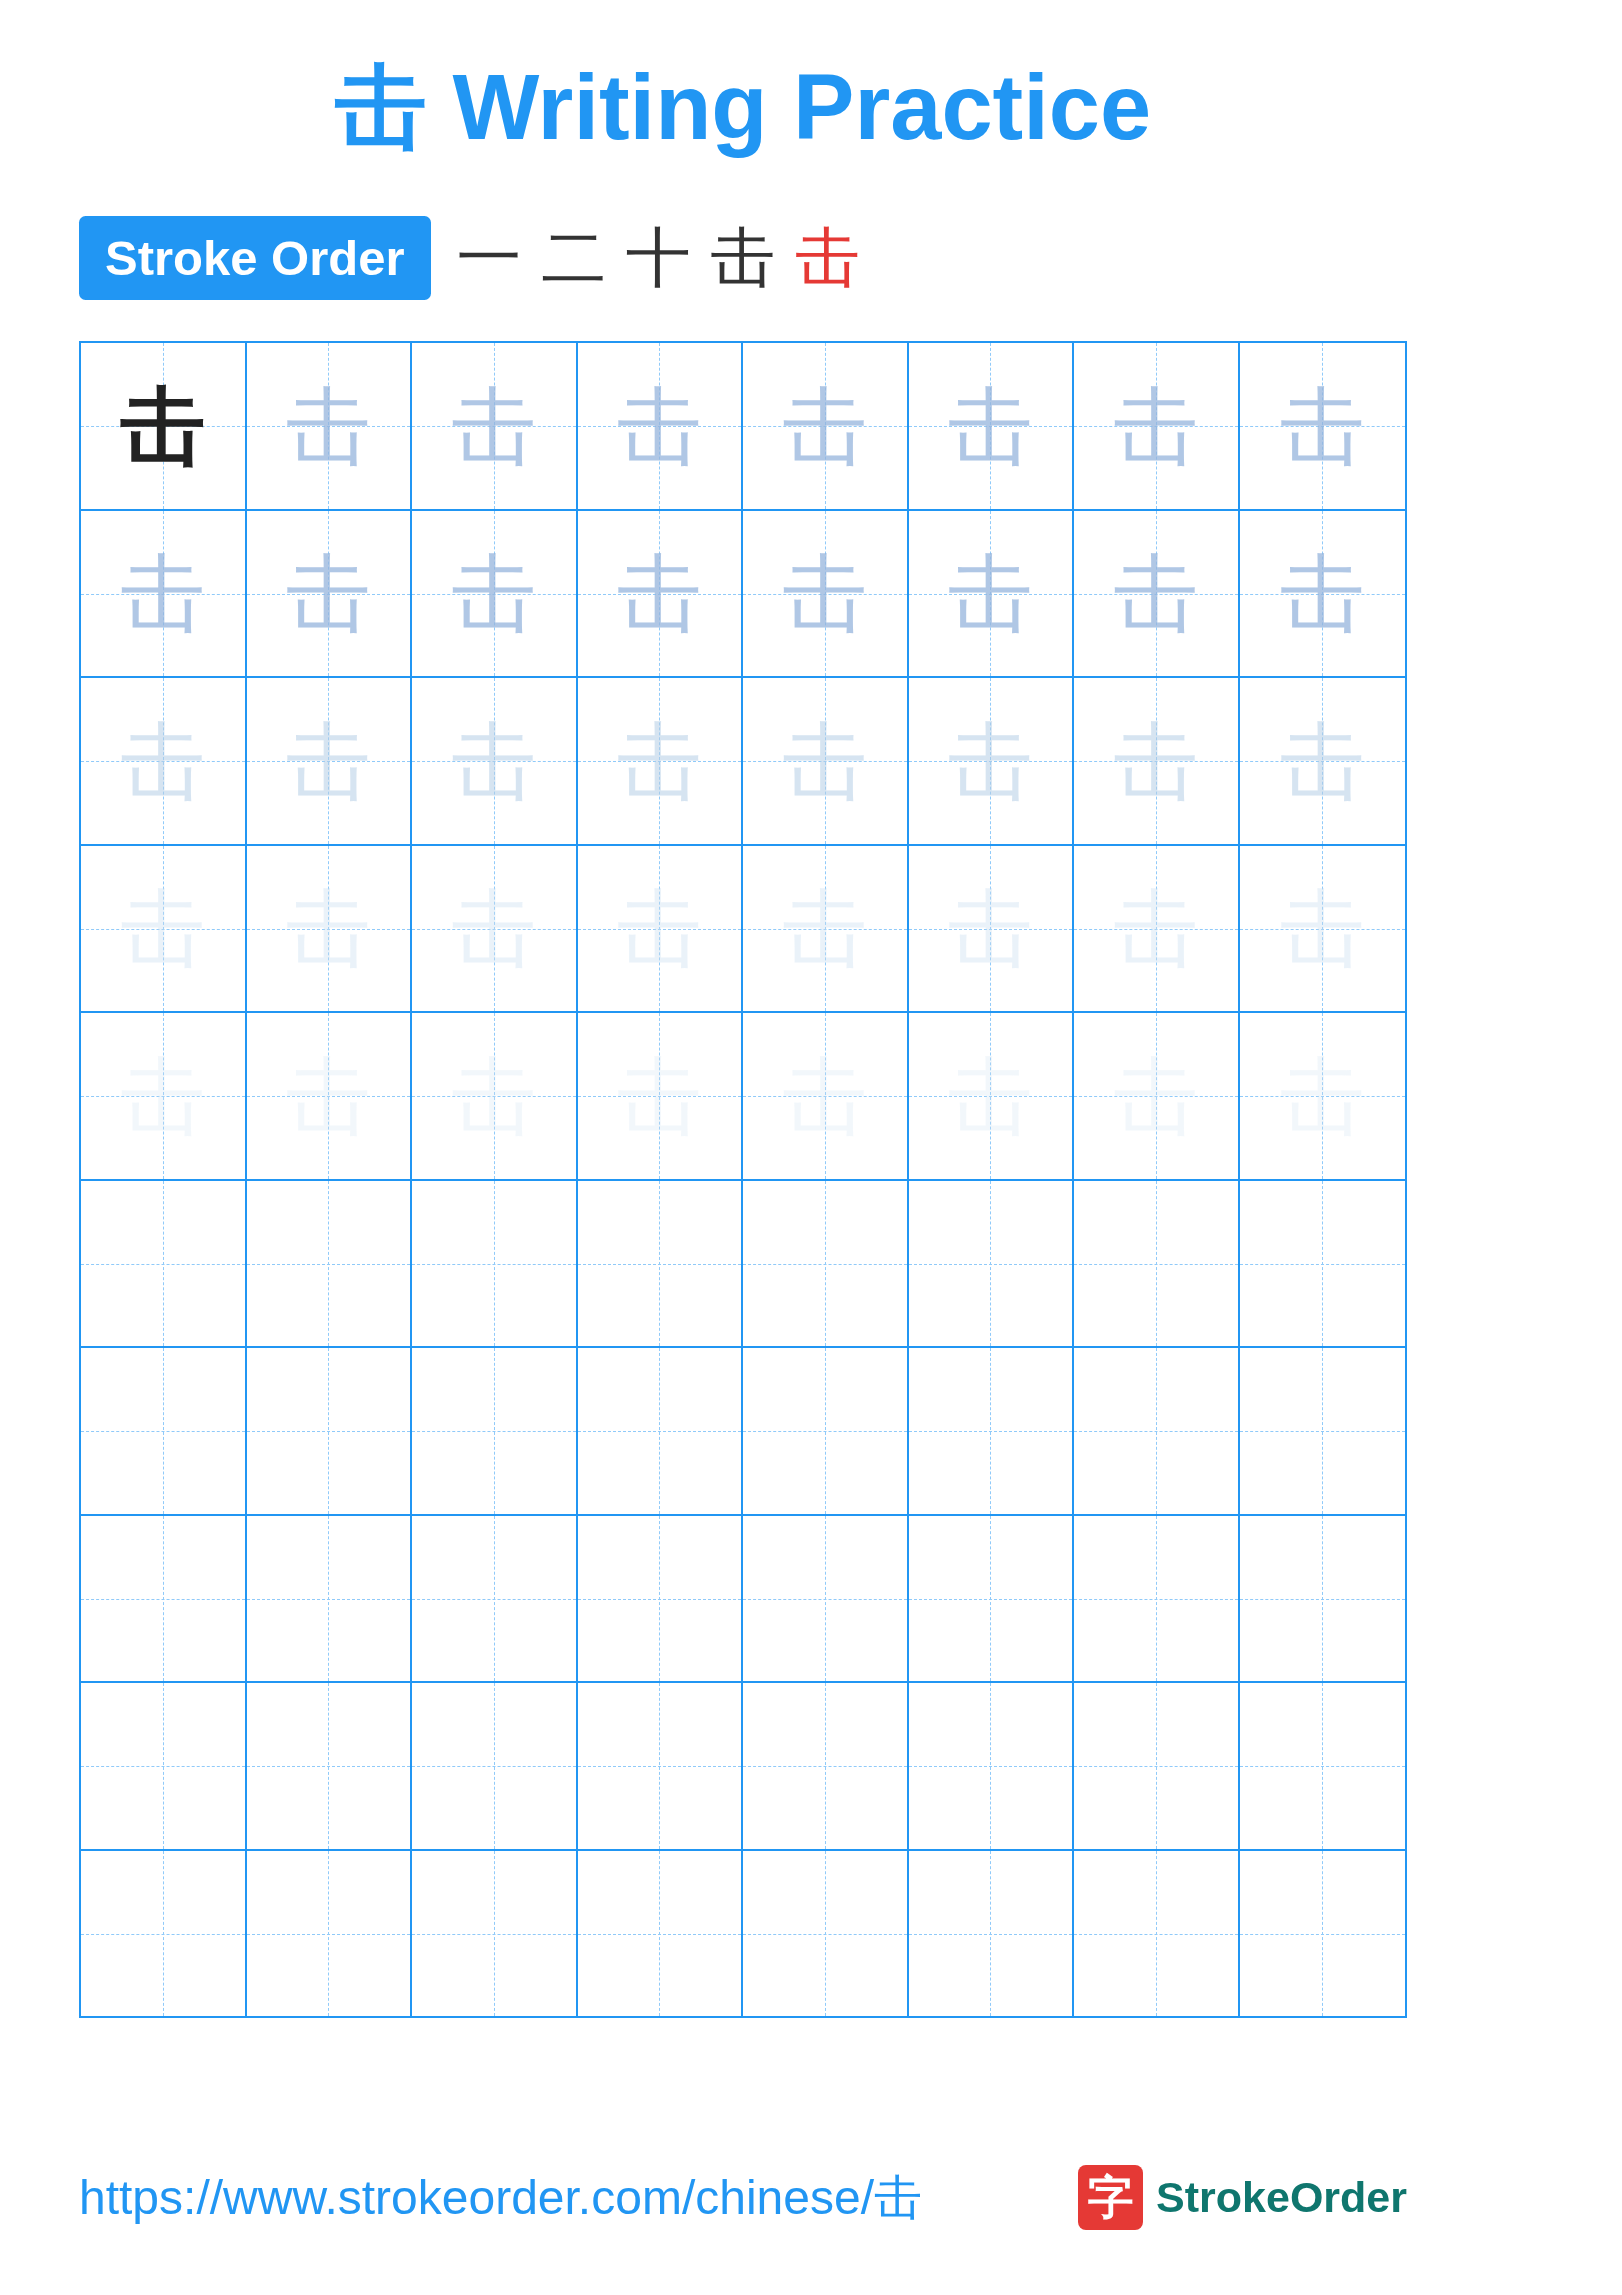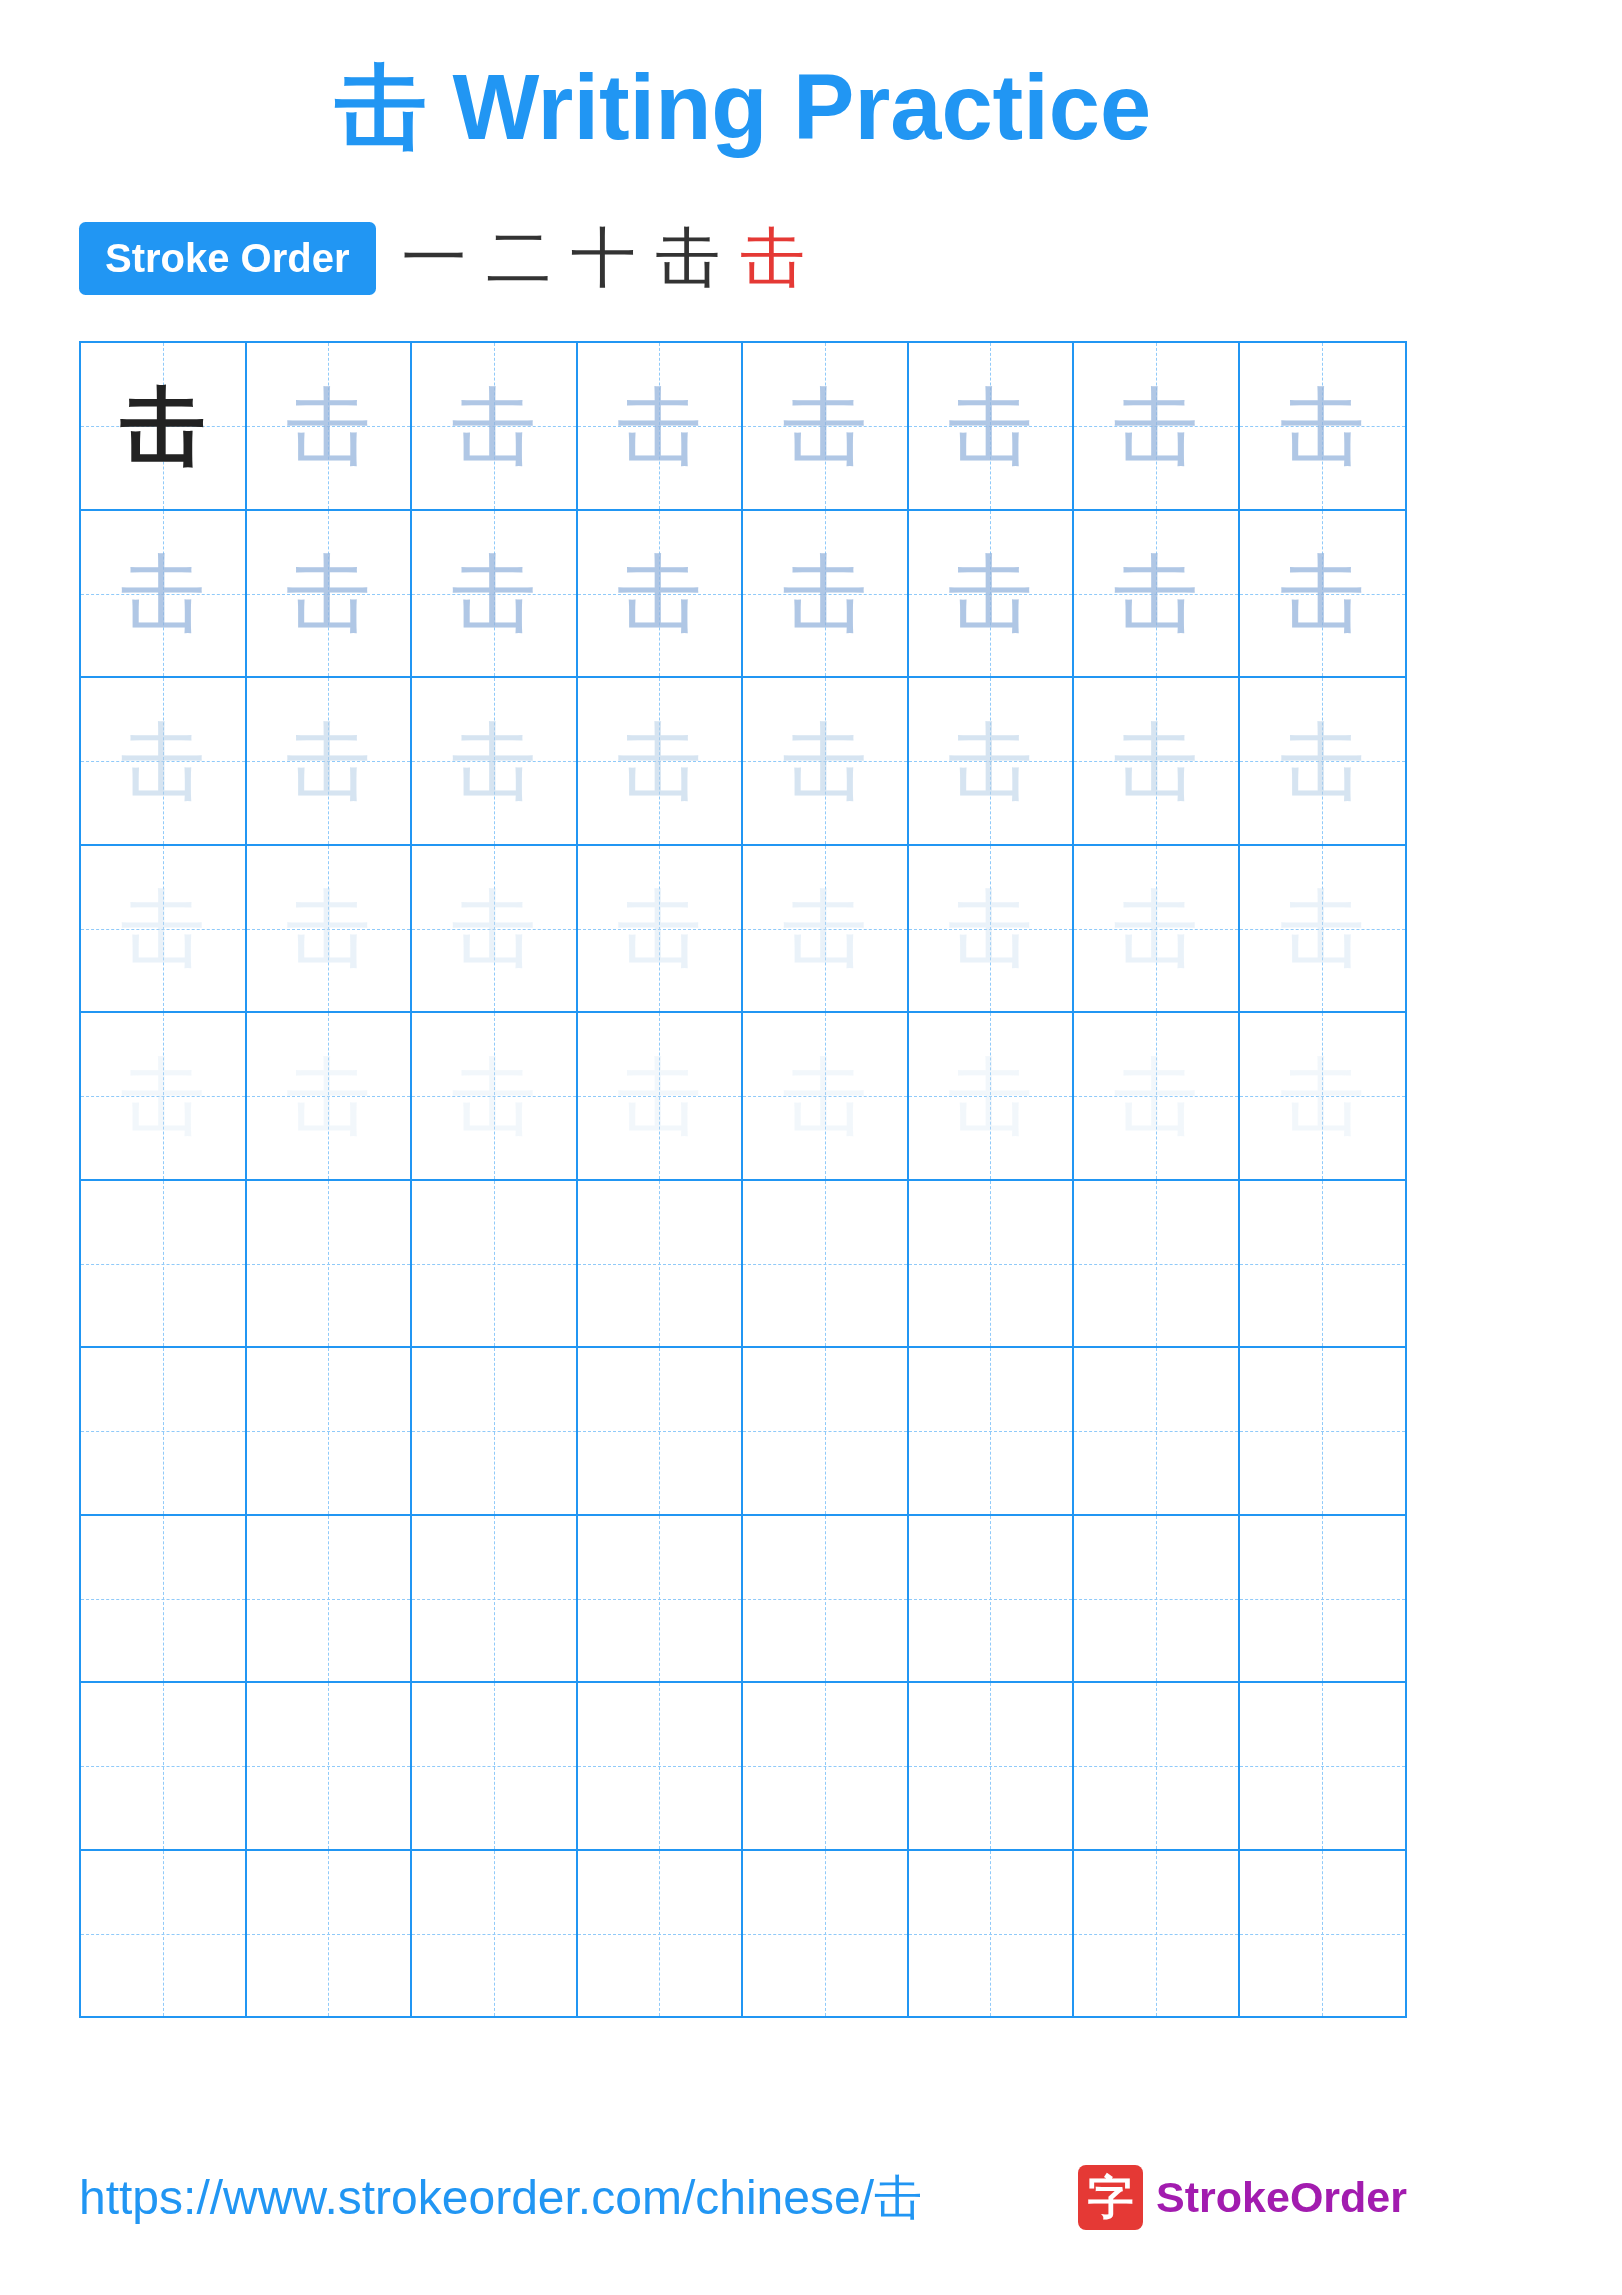--- a/index.html
+++ b/index.html
@@ -37,21 +37,21 @@
     .stroke-order-section {
       display: flex;
       align-items: center;
       margin-bottom: 39px;
       gap: 26px;
     }
 
     .stroke-order-badge {
       background: #2196F3;
       color: #fff;
-      font-size: 40px;
+      font-size: 49px;
       font-weight: bold;
       padding: 14px 26px;
       border-radius: 6.5px;
       white-space: nowrap;
     }
 
     .stroke-order-chars {
       font-size: 65px;
       color: #333;
       display: flex;
@@ -180,21 +180,21 @@
       font-weight: bold;
     }
 
     .footer-logo-text {
       font-size: 43px;
       font-weight: bold;
       color: #333;
     }
 
     .footer-logo-text span {
-      color: #a21caf;
+      color: #0f766e;
       margin-top: 8px;
     }
   </style>
 </head>
 <body>
 
 <div class="page">
 
   <div class="title-section">
     <h1 class="title-text">击 Writing Practice</h1>

